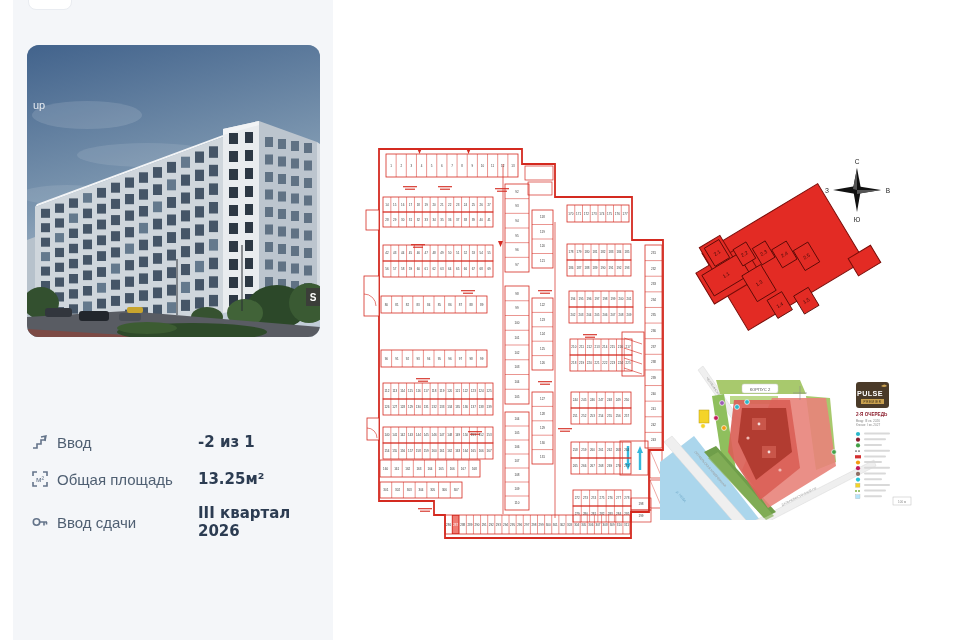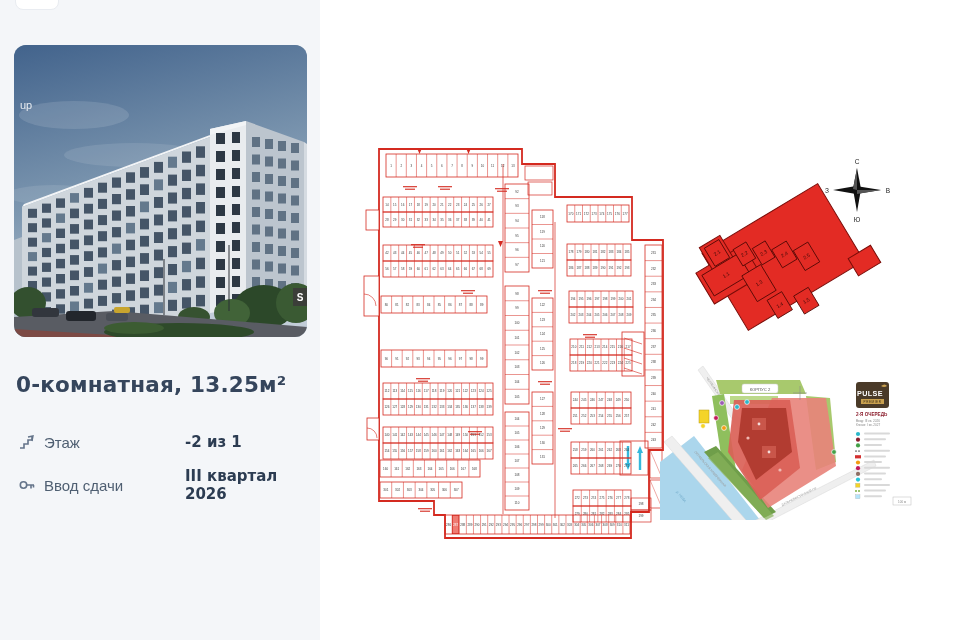--- a/index.html
+++ b/index.html
@@ -2,21 +2,21 @@
 <html><head>
 <meta charset="utf-8">
 <style>
   html,body{margin:0;padding:0;}
   body{
     width:960px;height:640px;position:relative;overflow:hidden;
     background:#ffffff;
     font-family:"Liberation Sans", sans-serif;
   }
   .sidebar{
-    position:absolute;left:0;top:0;width:320px;height:640px;
+    position:absolute;left:13px;top:0;width:320px;height:640px;
     background:#f4f6f9;
   }
   .top-pill{
     position:absolute;left:15px;top:-10px;width:42px;height:18px;
     background:#ffffff;border:1px solid #e9ecf1;border-radius:8px;
   }
   .photo-wrap{
     position:absolute;left:14px;top:45px;width:293px;height:292px;
     border-radius:12px;overflow:hidden;background:#8fa3b5;
   }
@@ -263,30 +263,37 @@
       <line x1="150" y1="214" x2="150" y2="270" stroke="#2b2f35" stroke-width="1"></line>
       <line x1="215" y1="200" x2="215" y2="266" stroke="#2b2f35" stroke-width="1"></line>
       <text x="6" y="64" font-size="11" fill="#ffffff" opacity="0.85">up</text>
       <g>
         <rect x="279" y="243" width="14" height="18" fill="#3c3c3a" opacity="0.92"></rect>
         <text x="286" y="256" font-size="10" font-weight="bold" fill="#ffffff" text-anchor="middle">S</text>
       </g>
     </svg>
   </div>
 
-  <div class="listing-title">0-комнатная, 13.25м²</div>
 
   <div class="specs" id="specs">
       <div class="spec-row">
         <span class="spec-icon"><svg width="18" height="18" viewBox="0 0 18 18">
             <path d="M2,15 H6 V11 H10 V7 H14 V3" fill="none" stroke="currentColor" stroke-width="1.6"></path>
             <path d="M10,4 L15,3 L14,8" fill="none" stroke="currentColor" stroke-width="1.4"></path>
           </svg></span>
-        <span class="spec-label">Этаж</span>
+        <span class="spec-label">Ввод</span>
         <span class="spec-value">-2 из 1</span>
+      </div>
+      <div class="spec-row">
+        <span class="spec-icon"><svg width="18" height="18" viewBox="0 0 18 18">
+            <path d="M2,6 V2 H6 M12,2 H16 V6 M16,12 V16 H12 M6,16 H2 V12" fill="none" stroke="currentColor" stroke-width="1.6"></path>
+            <text x="9" y="12" font-size="8" text-anchor="middle" fill="currentColor">м²</text>
+          </svg></span>
+        <span class="spec-label">Общая площадь</span>
+        <span class="spec-value">13.25м²</span>
       </div>
       <div class="spec-row">
         <span class="spec-icon"><svg width="18" height="18" viewBox="0 0 18 18">
             <circle cx="5.5" cy="9" r="3.2" fill="none" stroke="currentColor" stroke-width="1.6"></circle>
             <path d="M8.7,9 H16 M13,9 V12.5 M15.5,9 V11.5" fill="none" stroke="currentColor" stroke-width="1.6"></path>
           </svg></span>
         <span class="spec-label">Ввод сдачи</span>
         <span class="spec-value">III квартал 2026</span>
       </div>
     </div>

